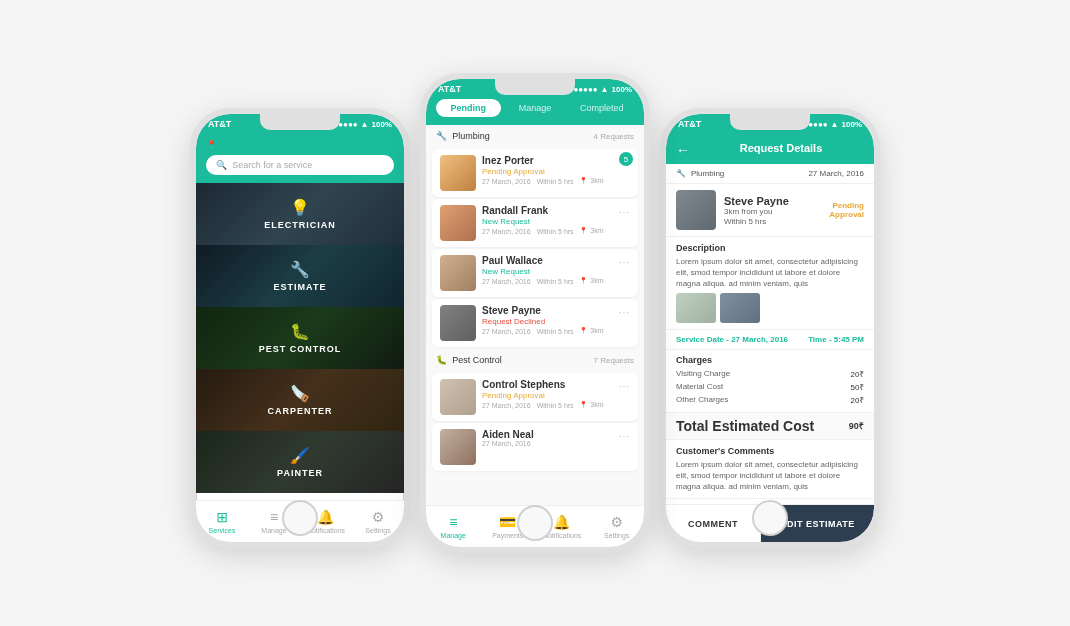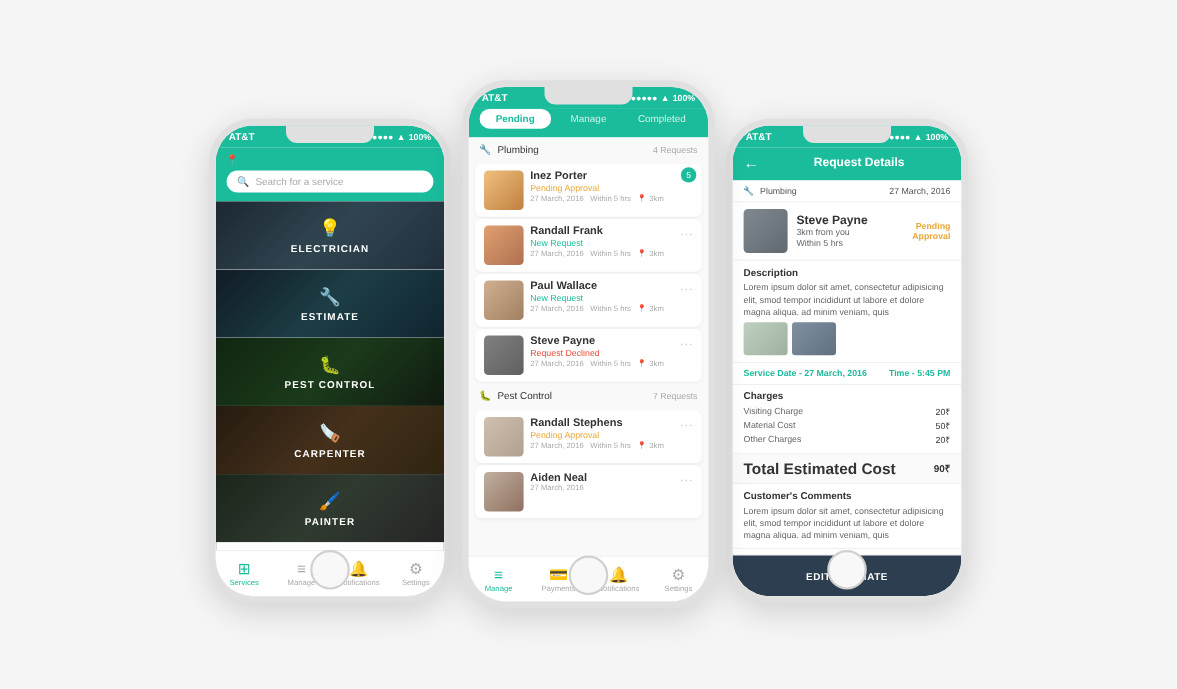--- a/index.html
+++ b/index.html
@@ -763,21 +763,21 @@
             <div class="section-title">
               <span>🐛</span>
               <span>Pest Control</span>
             </div>
             <span class="section-count">7 Requests</span>
           </div>
 
           <div class="request-card">
             <div class="avatar face-5"></div>
             <div class="card-info">
-              <div class="card-name">Randall Stephens</div>
+              <div class="card-name">Control Stephens</div>
               <div class="card-status status-pending">Pending Approval</div>
               <div class="card-meta">
                 <span>27 March, 2016</span>
                 <span>Within 5 hrs</span>
                 <span>📍 3km</span>
               </div>
             </div>
             <div class="card-more">···</div>
           </div>
 
@@ -892,20 +892,21 @@
             <span class="total-amount">90₹</span>
           </div>
 
           <div class="detail-section">
             <div class="detail-section-title">Customer's Comments</div>
             <div class="detail-text">Lorem ipsum dolor sit amet, consectetur adipisicing elit, smod tempor incididunt ut labore et dolore magna aliqua. ad minim veniam, quis</div>
           </div>
         </div>
 
         <div class="p3-bottom">
+          <div class="btn-comment">COMMENT</div>
           <div class="btn-estimate">EDIT ESTIMATE</div>
         </div>
       </div>
     </div>
     <div class="phone-home-button"></div>
   </div>
 
 </div>
 
 </body></html>

